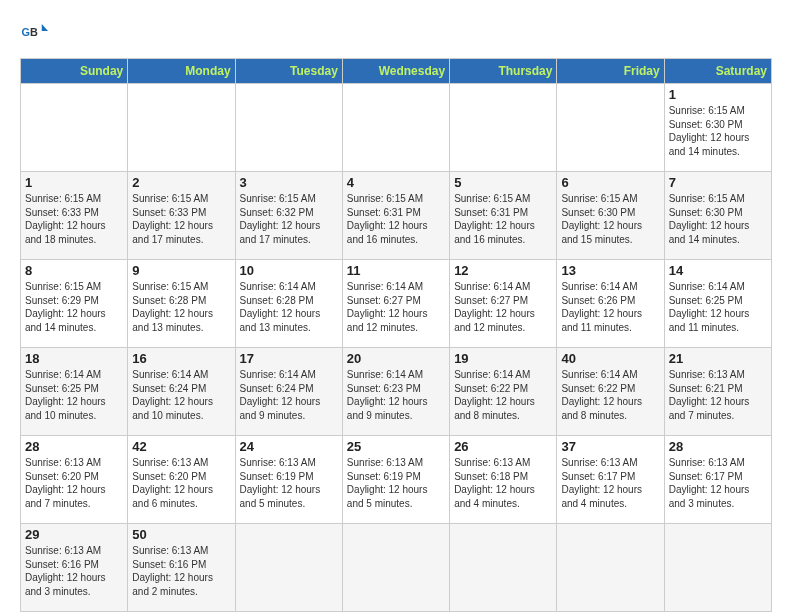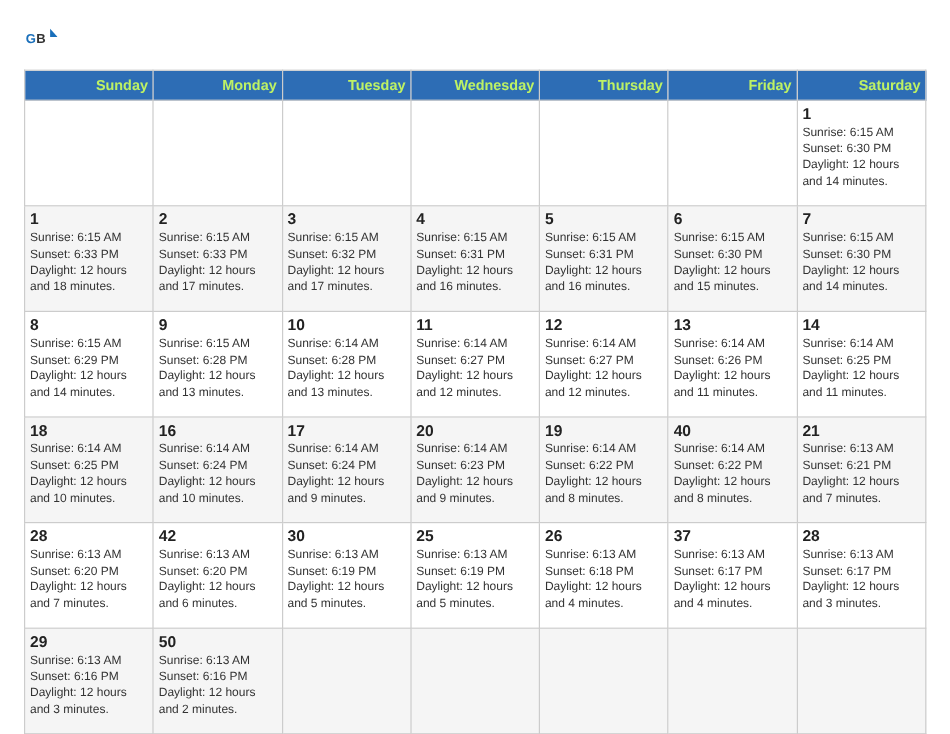--- a/index.html
+++ b/index.html
@@ -234,21 +234,21 @@
       <tr>
         <td>
           <span class="day-num">28</span>
           <div class="day-info">Sunrise: 6:13 AM<br>Sunset: 6:20 PM<br>Daylight: 12 hours and 7 minutes.</div>
         </td>
         <td>
           <span class="day-num">42</span>
           <div class="day-info">Sunrise: 6:13 AM<br>Sunset: 6:20 PM<br>Daylight: 12 hours and 6 minutes.</div>
         </td>
         <td>
-          <span class="day-num">30</span>
+          <span class="day-num">24</span>
           <div class="day-info">Sunrise: 6:13 AM<br>Sunset: 6:19 PM<br>Daylight: 12 hours and 5 minutes.</div>
         </td>
         <td>
           <span class="day-num">25</span>
           <div class="day-info">Sunrise: 6:13 AM<br>Sunset: 6:19 PM<br>Daylight: 12 hours and 5 minutes.</div>
         </td>
         <td>
           <span class="day-num">26</span>
           <div class="day-info">Sunrise: 6:13 AM<br>Sunset: 6:18 PM<br>Daylight: 12 hours and 4 minutes.</div>
         </td>

